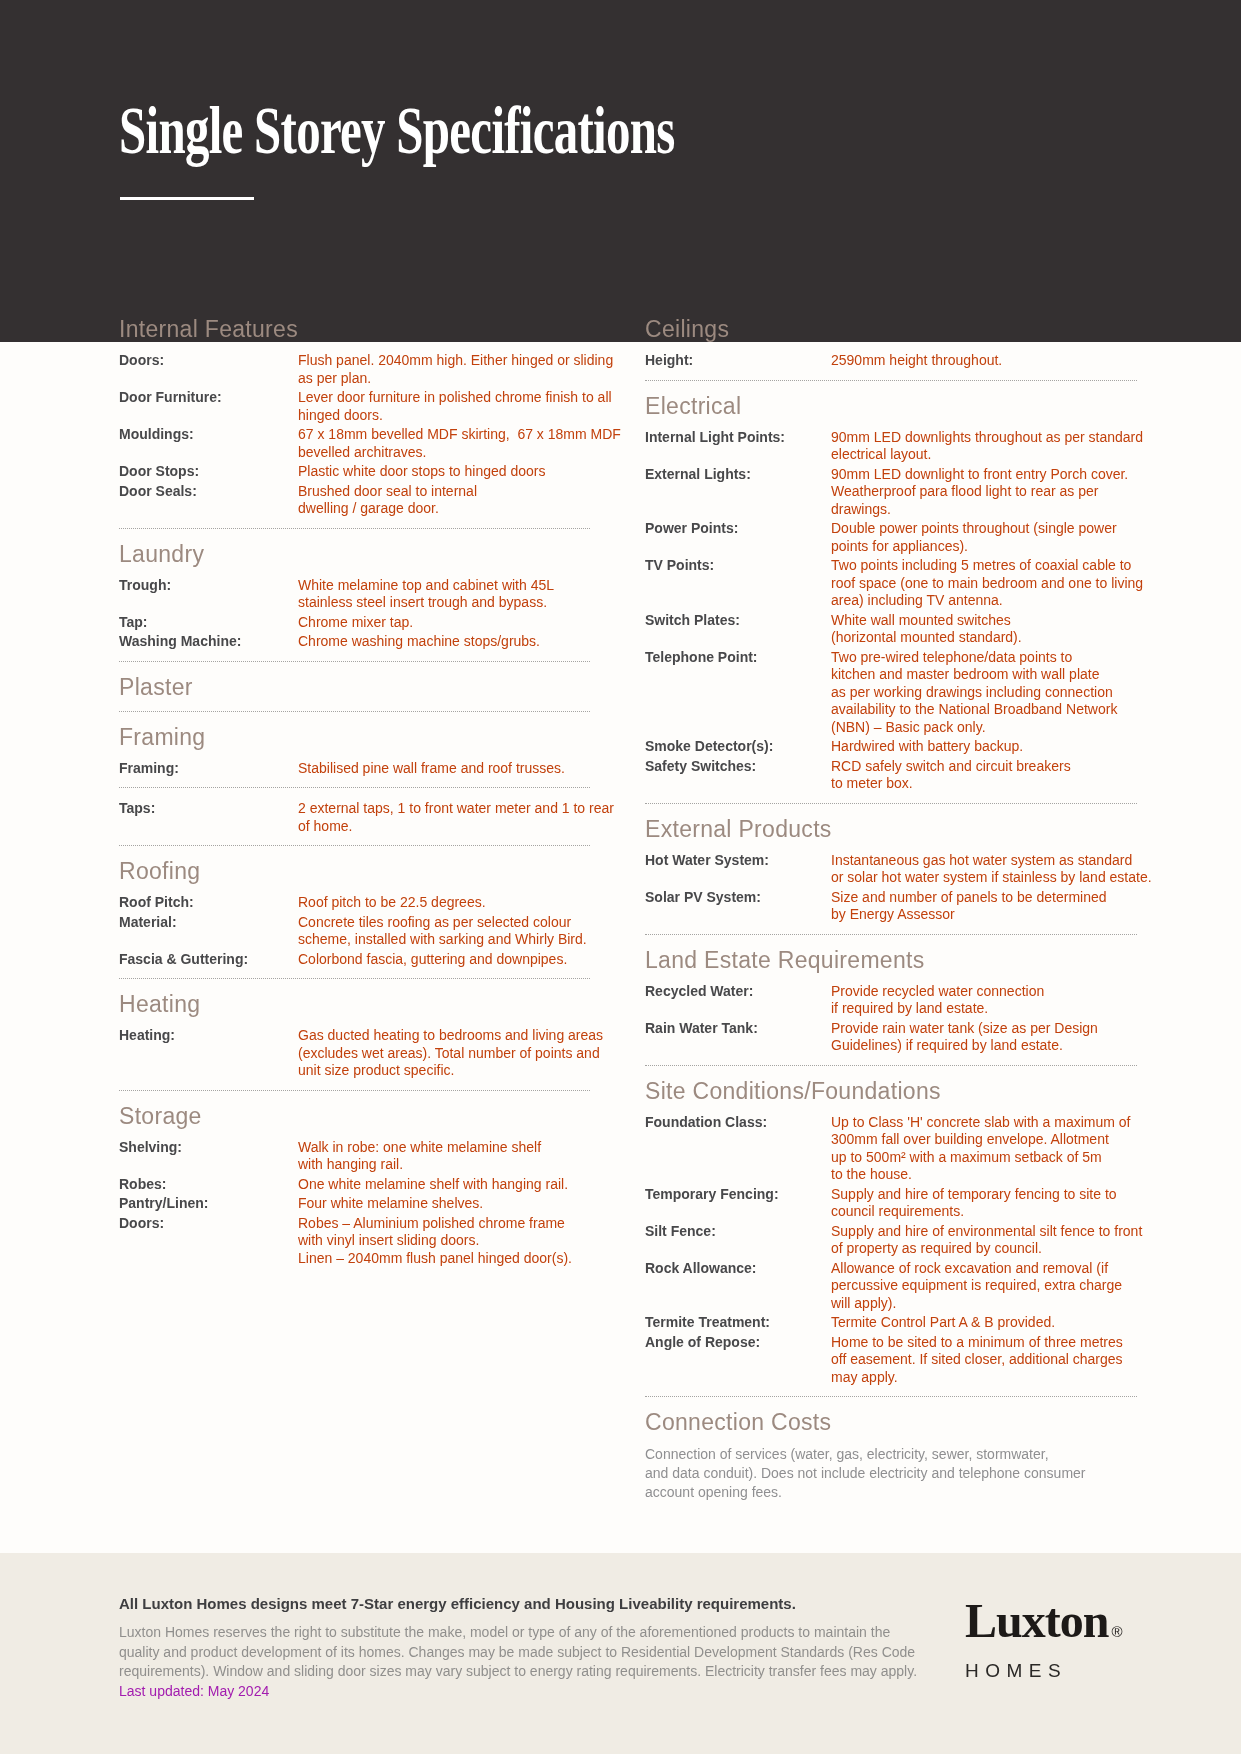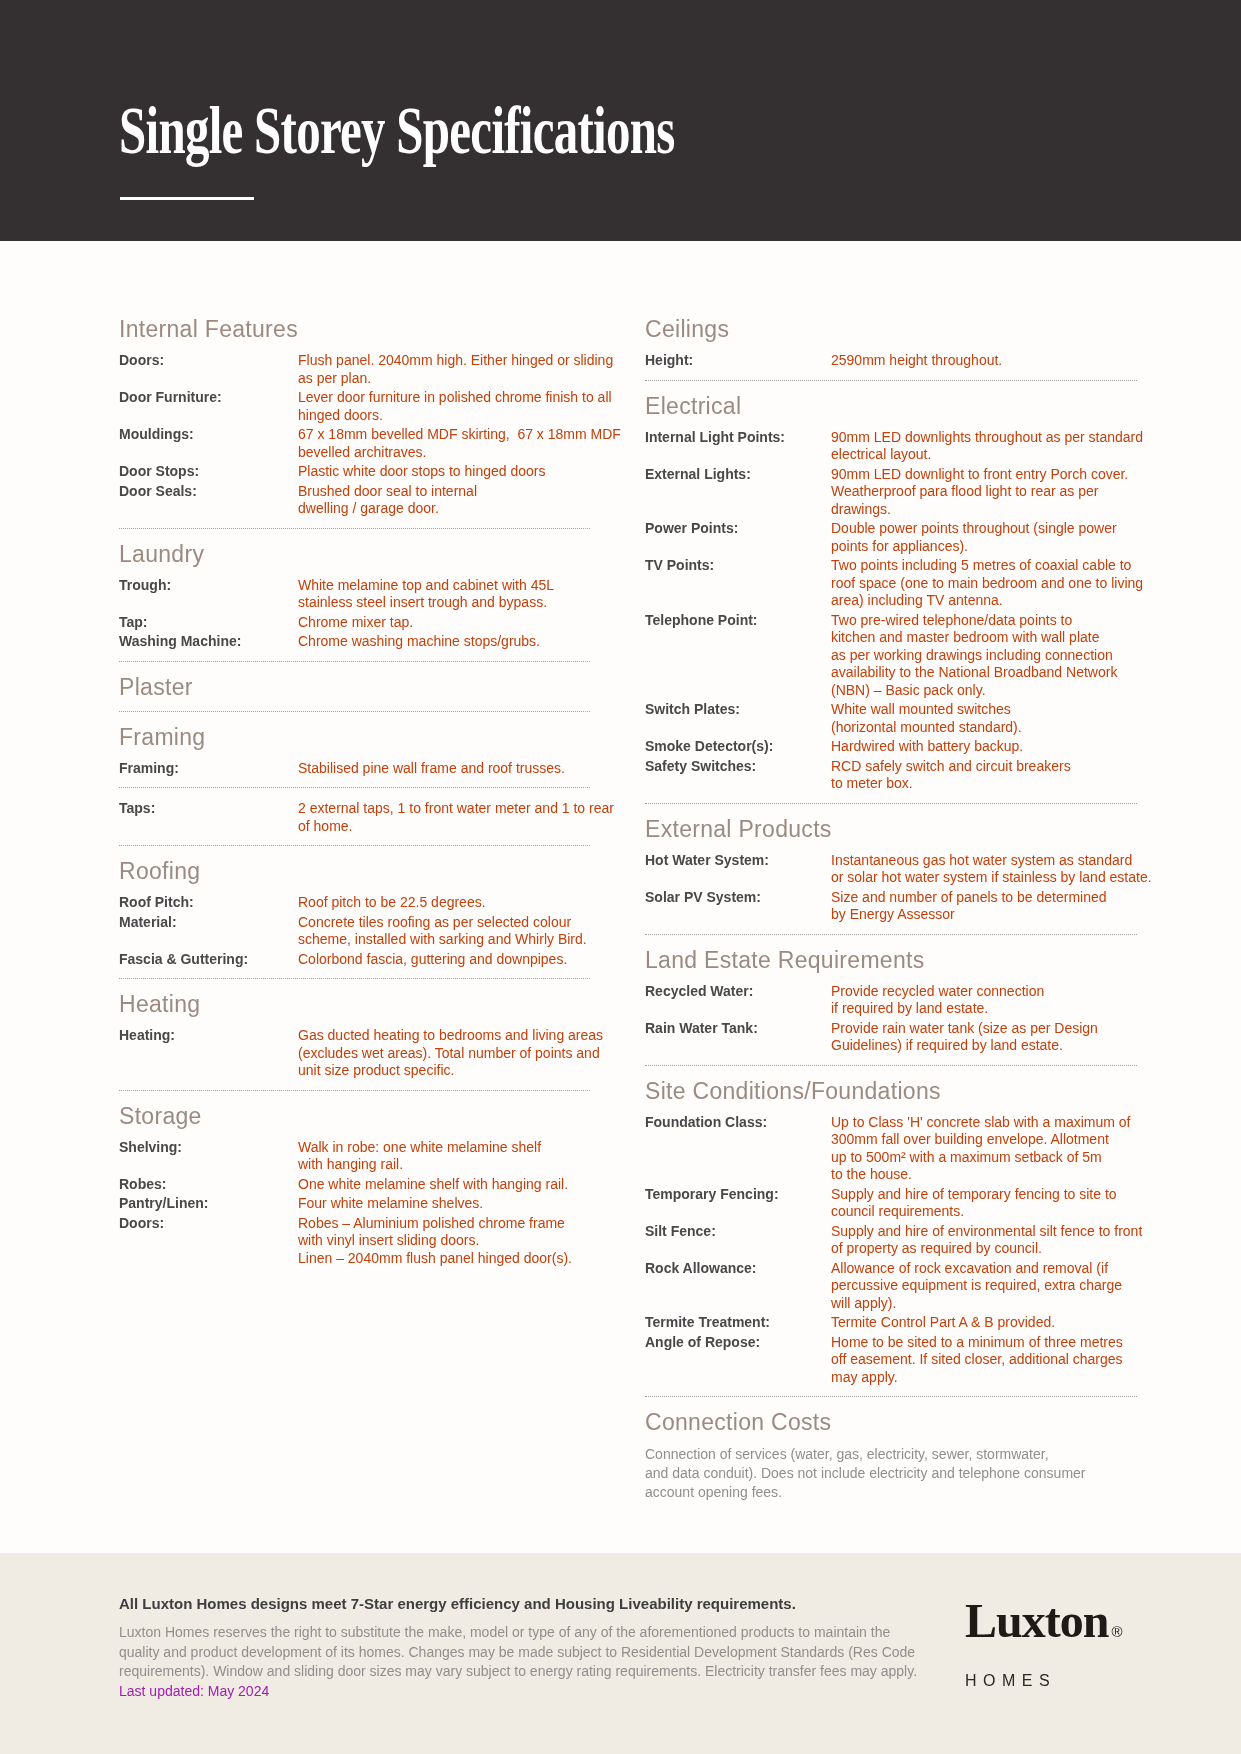--- a/index.html
+++ b/index.html
@@ -1,20 +1,20 @@
 <!DOCTYPE html>
 <html><head>
 <meta charset="utf-8">
 <style>
   html,body{margin:0;padding:0;background:#e8e8e8;}
   .page{position:relative;width:1241px;height:1754px;margin:0 auto;background:#fefdfb;
         font-family:"Liberation Sans",sans-serif;overflow:hidden;}
 
   
-  .header{position:absolute;top:0;left:0;width:100%;height:241px;background:#343031;}
+  .header{position:absolute;top:0;left:0;width:100%;height:342px;background:#343031;}
   .title{position:absolute;left:119px;top:92px;margin:0;color:#ffffff;
          font-family:"Liberation Serif",serif;font-weight:700;font-size:68px;line-height:76px;
          letter-spacing:-1px;transform:scaleX(.72);transform-origin:left center;white-space:nowrap;}
   .title-underline{position:absolute;left:120px;top:197px;width:134px;height:3px;background:#ffffff;}
 
   
   .col{position:absolute;top:316px;}
   .col-left{left:119px;width:471px;}
   .col-right{left:645px;width:492px;}
   .section-title{margin:0 0 9px;font-size:23px;line-height:27px;font-weight:400;
@@ -29,21 +29,21 @@
 
   
   .footer{position:absolute;left:0;top:1553px;width:100%;height:201px;background:#f0ece4;}
   .footer-text{position:absolute;left:119px;top:42px;width:860px;}
   .footer-headline{margin:0 0 11px;font-size:15px;font-weight:700;color:#3e3e40;}
   .footer-disclaimer{margin:0;font-size:14px;line-height:19.5px;color:#908f8d;white-space:pre;}
   .footer-updated{margin:0;font-size:14px;line-height:19.5px;color:#a21caf;}
   .logo{position:absolute;left:965px;top:44px;color:#1d1a18;}
   .logo-top{font-family:"Liberation Serif",serif;font-weight:700;font-size:48px;line-height:48px;letter-spacing:-1px;}
   .logo-reg{font-size:15px;font-family:"Liberation Sans",sans-serif;font-weight:400;margin-left:3px;}
-  .logo-sub{margin-top:16px;font-size:16px;letter-spacing:6.5px;color:#2a2826;}
+  .logo-sub{margin-top:4px;font-size:19px;letter-spacing:6.5px;color:#2a2826;}
 </style>
 </head>
 <body>
 
 <div class="page">
 
   <header class="header">
     <h1 class="title">Single Storey Specifications</h1>
     <div class="title-underline"></div>
   </header>
@@ -190,33 +190,33 @@
           <div class="spec-row">
             <div class="spec-label">Power Points:</div>
             <div class="spec-value">Double power points throughout (single power
 points for appliances).</div>
           </div>
           <div class="spec-row">
             <div class="spec-label">TV Points:</div>
             <div class="spec-value">Two points including 5 metres of coaxial cable to
 roof space (one to main bedroom and one to living
 area) including TV antenna.</div>
+          </div>
+          <div class="spec-row">
+            <div class="spec-label">Switch Plates:</div>
+            <div class="spec-value">White wall mounted switches
+(horizontal mounted standard).</div>
           </div>
           <div class="spec-row">
             <div class="spec-label">Telephone Point:</div>
             <div class="spec-value">Two pre-wired telephone/data points to
 kitchen and master bedroom with wall plate
 as per working drawings including connection
 availability to the National Broadband Network
 (NBN) – Basic pack only.</div>
-          </div>
-          <div class="spec-row">
-            <div class="spec-label">Switch Plates:</div>
-            <div class="spec-value">White wall mounted switches
-(horizontal mounted standard).</div>
           </div>
           <div class="spec-row">
             <div class="spec-label">Smoke Detector(s):</div>
             <div class="spec-value">Hardwired with battery backup.</div>
           </div>
           <div class="spec-row">
             <div class="spec-label">Safety Switches:</div>
             <div class="spec-value">RCD safely switch and circuit breakers
 to meter box.</div>
           </div>

